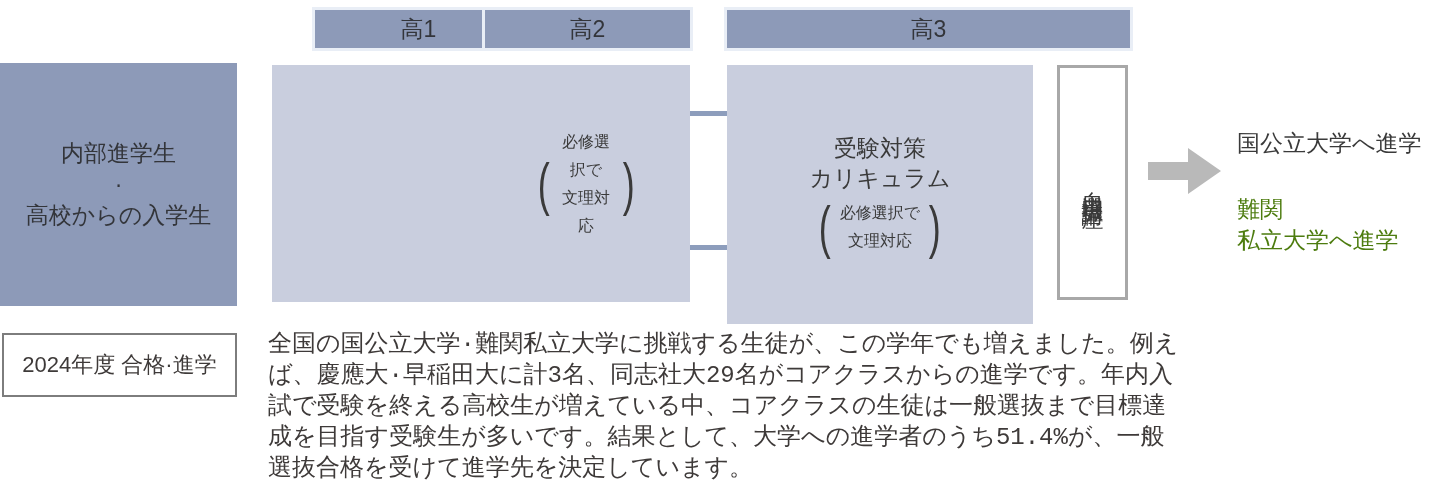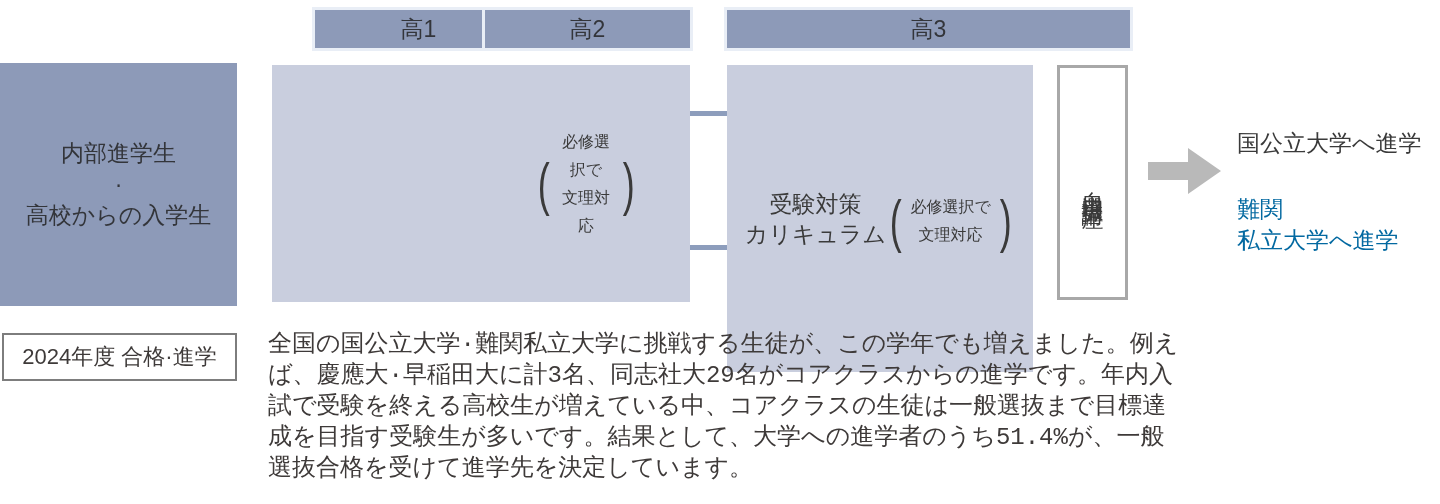--- a/index.html
+++ b/index.html
@@ -15,22 +15,22 @@
   .hdr2{left:482px;width:211px;}
   .hdr3{left:724px;width:409px;}
 
   
   .entry-box{position:absolute;left:0;top:63px;width:237px;height:243px;
        background:#8d9ab8;display:flex;align-items:center;justify-content:center;
        text-align:center;font-size:23px;line-height:31px;color:#33353a;
        white-space:pre-line;}
   .mid-box{position:absolute;left:272px;top:65px;width:418px;height:237px;
        background:#c9cede;}
-  .h3-box{position:absolute;left:727px;top:65px;width:306px;height:307px;
-       background:#c9cede;display:flex;flex-direction:row;
+  .h3-box{position:absolute;left:727px;top:65px;width:306px;height:259px;
+       background:#c9cede;display:flex;flex-direction:column;
        align-items:center;justify-content:center;}
   .h3-title{font-size:23px;line-height:30px;text-align:center;color:#3a3a3a;
        white-space:pre-line;}
 
   
   .connector{position:absolute;left:690px;width:38px;height:5px;background:#8d9dbc;}
   .connector.top{top:111px;}
   .connector.bottom{top:245px;}
 
   
@@ -50,24 +50,24 @@
   .free-label{writing-mode:vertical-rl;text-orientation:upright;
        font-size:22px;letter-spacing:3px;color:#3a3a3a;}
 
   
   .arrow{position:absolute;left:1148px;top:147px;width:74px;height:48px;}
 
   
   .outcome1{position:absolute;left:1237px;top:107px;font-size:23px;
        line-height:31px;color:#3a3a3a;margin-top:21px;}
   .outcome2{position:absolute;left:1237px;top:194px;font-size:23px;
-       line-height:31px;color:#0369a1;white-space:pre-line;}
+       line-height:31px;color:#4d7c0f;white-space:pre-line;}
 
   
-  .badge-box{position:absolute;left:2px;top:333px;width:235px;height:48px;
+  .badge-box{position:absolute;left:2px;top:333px;width:235px;height:64px;
        box-sizing:border-box;background:#ffffff;border:2px solid #7d7d7d;
        display:flex;align-items:center;justify-content:center;
        font-size:22px;color:#3e3a39;}
   .results-text{position:absolute;left:268px;top:329px;width:935px;
        font-size:24px;line-height:31px;color:#3e3a39;white-space:pre-line;
        letter-spacing:0;font-family:Liberation Mono, monospace;}
 </style>
 </head>
 <body>
 

